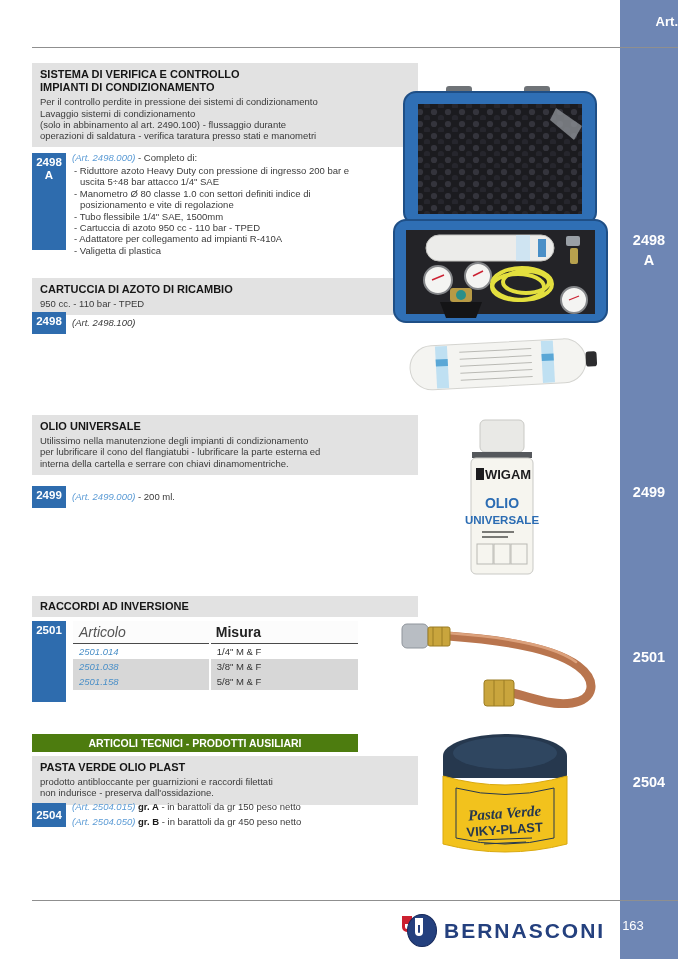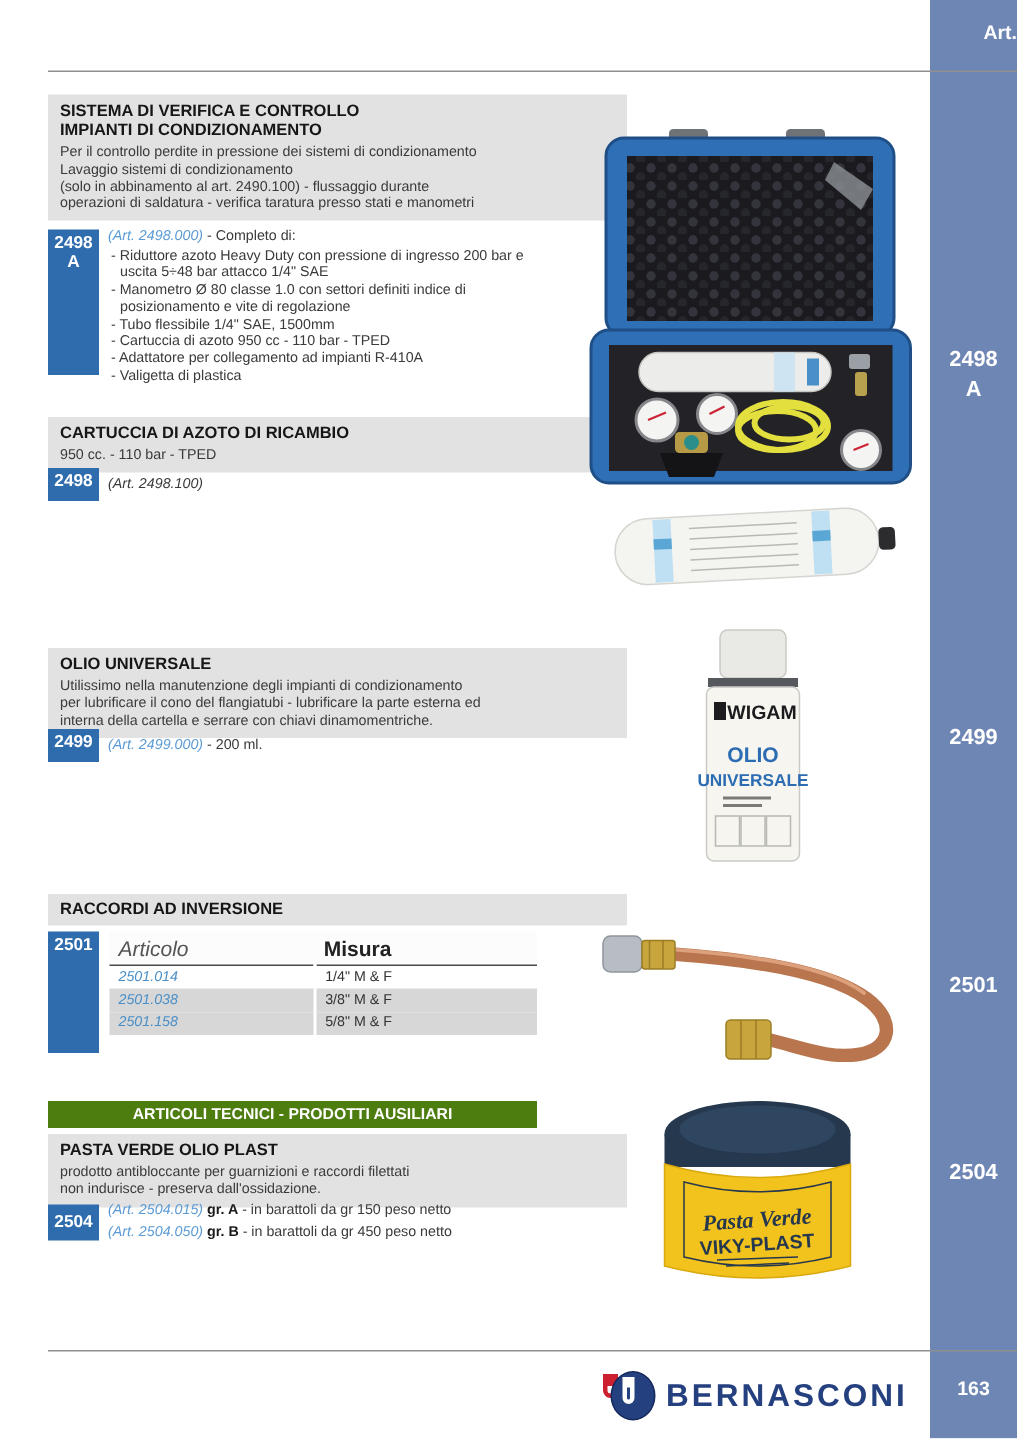--- a/index.html
+++ b/index.html
@@ -75,22 +75,22 @@
   }
   .logo-b {
     position:absolute; left:13px; top:6px; width:8px; height:18px;
     border:3px solid #ffffff; border-radius:0 0 6px 6px; border-top-width:7px;
   }
   #brand-name {
     margin-left:6px; color:#24407e; font-weight:bold; font-size:21px;
     letter-spacing:2px;
   }
   #page-number {
-    position:absolute; left:620px; top:918px; width:58px; text-align:center;
-    color:#ffffff; font-weight:bold; font-size:13px;
+    position:absolute; left:604px; top:918px; width:58px; text-align:center;
+    color:#ffffff; font-weight:normal; font-size:13px;
   }
   .imgbox { position:absolute; }
 </style>
 </head>
 <body>
 
 <div id="page">
 
   <div id="sidebar"></div>
   <div class="sb-art">Art.</div>
@@ -127,21 +127,21 @@
     <div>- Valigetta di plastica</div>
   </div>
 
   <div class="sec-box" style="top:258px;margin-top:20px;">
     <div class="sec-title">CARTUCCIA DI AZOTO DI RICAMBIO</div>
     <div class="sec-desc">950 cc. - 110 bar - TPED</div>
   </div>
   <div class="badge" style="top:312px; height:22px;">2498</div>
   <div class="art-line art-it" style="left:72px; top:317px;">(Art. 2498.100)</div>
 
-  <div class="sec-box" style="top:432px;">
+  <div class="sec-box" style="top:415px;">
     <div class="sec-title">OLIO UNIVERSALE</div>
     <div class="sec-desc">Utilissimo nella manutenzione degli impianti di condizionamento
 per lubrificare il cono del flangiatubi - lubrificare la parte esterna ed
 interna della cartella e serrare con chiavi dinamomentriche.</div>
   </div>
   <div class="badge" style="top:486px; height:22px;">2499</div>
   <div class="art-line" style="left:72px; top:491px;">
     <span class="art-it">(Art. 2499.000)</span><span> - 200 ml.</span>
   </div>
 

